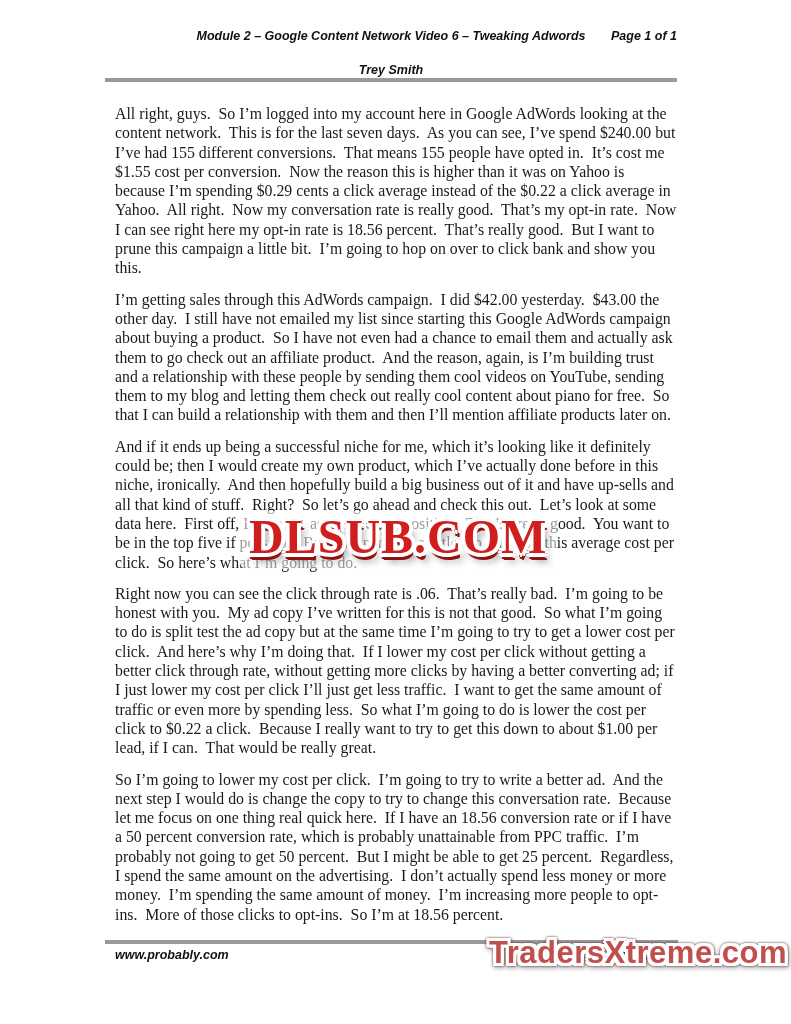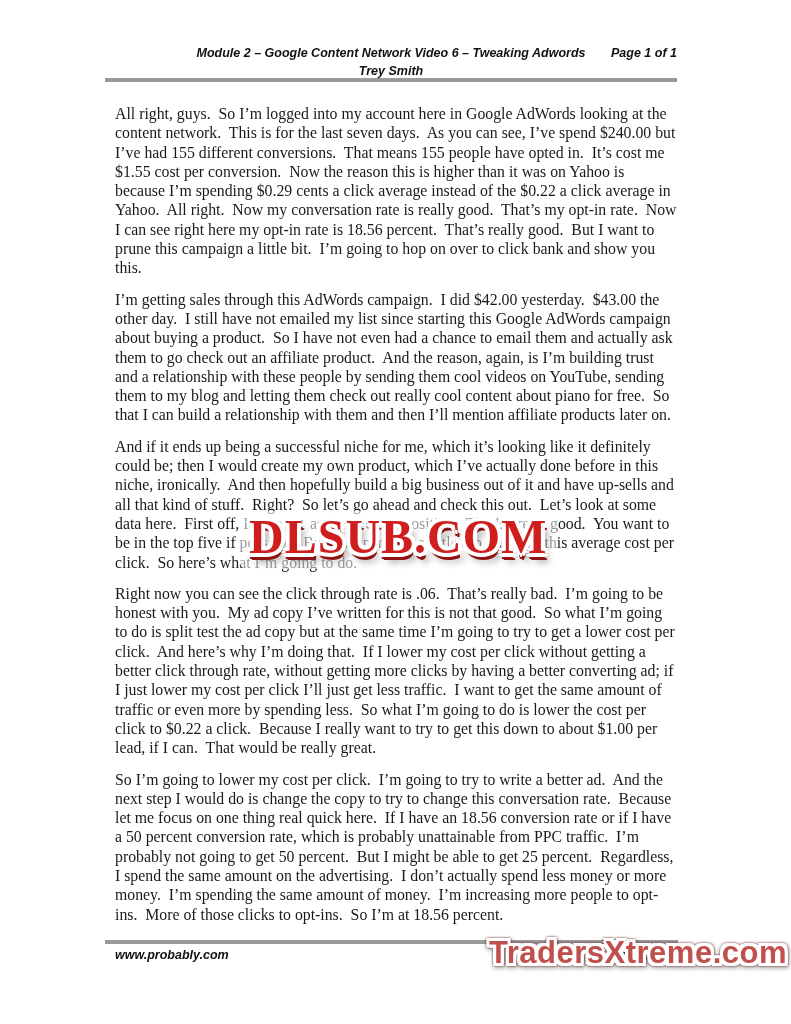--- a/index.html
+++ b/index.html
@@ -27,31 +27,31 @@
     -webkit-background-clip: text;
     background-clip: text;
     color: transparent;
     filter: drop-shadow(1px 2px 1.5px rgba(90, 70, 70, 0.55));
   }
 
   
   .header-block {
     position: absolute;
     left: 105px;
-    top: 46px;
+    top: 29px;
     width: 572px;
     font-family: "Liberation Sans", sans-serif;
     font-weight: bold;
     font-style: italic;
     font-size: 12.5px;
     color: #111;
   }
   .header-title { text-align: center; }
   .header-page-label { position: absolute; right: 0; top: 0; }
-  .header-author { text-align: center; margin-top: 4px; }
+  .header-author { text-align: center; margin-top: 20px; }
 
   .rule {
     position: absolute;
     background: var(--rule-gray);
     height: 4px;
   }
   .header-rule { left: 105px; top: 78px; width: 572px; }
   .footer-rule { left: 105px; top: 940px; width: 573px; }
 
   

